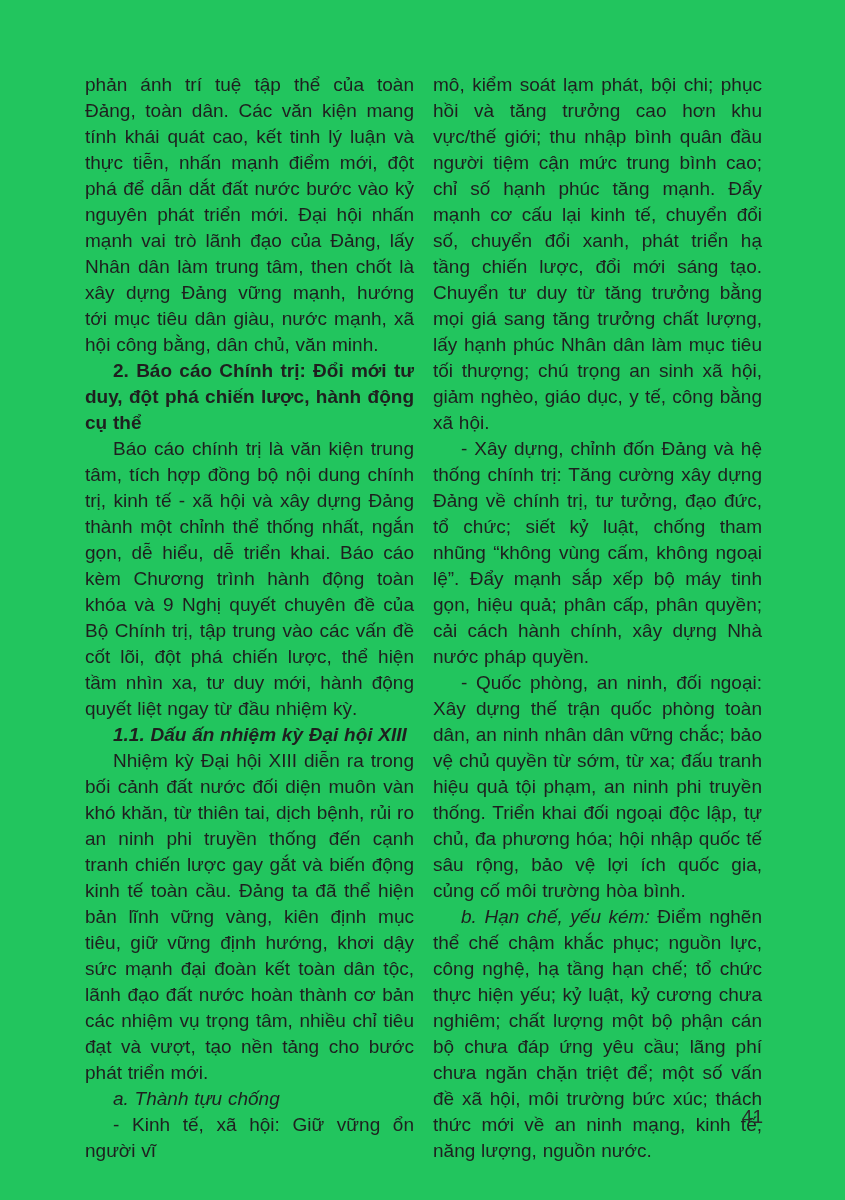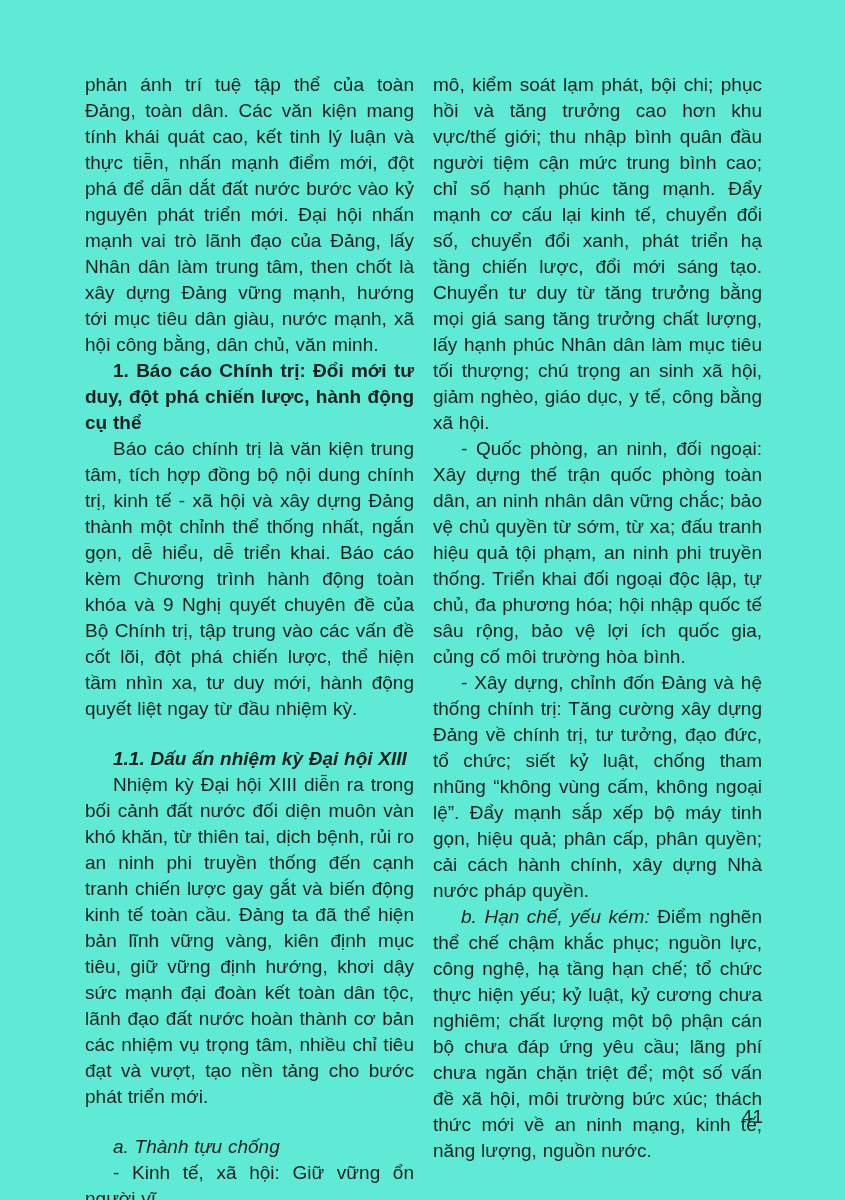--- a/index.html
+++ b/index.html
@@ -11,21 +11,21 @@
     width: 845px;
     height: 1200px;
     position: relative;
     font-family: "Liberation Sans", sans-serif;
     color: #1f1f1f;
     overflow: hidden;
   }
   .page {
     position: absolute;
     inset: 0;
-    background: #5eead4;
+    background: #22c55e;
   }
   .columns {
     position: absolute;
     top: 72px;
     left: 85px;
     right: 83px;
     display: flex;
     gap: 19px;
   }
   .col {
@@ -36,50 +36,50 @@
     margin: 0;
     font-size: 19px;
     line-height: 26px;
     text-align: justify;
     text-align-last: left;
     word-spacing: 0.5px;
   }
   .indent { text-indent: 28px; }
   .noindent { text-indent: 0; }
   .bold { font-weight: bold; }
-  .italic { font-style: italic; margin-top: 24px; }
+  .italic { font-style: italic; }
   .page-footer {
     position: absolute;
     top: 1104px;
     right: 82px;
     font-size: 19px;
     line-height: 26px;
     color: #2a2a2a;
   }
 </style>
 </head>
 <body>
 
 <div class="page">
   <div class="columns">
 
     <div class="col">
       <p class="p noindent">phản ánh trí tuệ tập thể của toàn Đảng, toàn dân. Các văn kiện mang tính khái quát cao, kết tinh lý luận và thực tiễn, nhấn mạnh điểm mới, đột phá để dẫn dắt đất nước bước vào kỷ nguyên phát triển mới. Đại hội nhấn mạnh vai trò lãnh đạo của Đảng, lấy Nhân dân làm trung tâm, then chốt là xây dựng Đảng vững mạnh, hướng tới mục tiêu dân giàu, nước mạnh, xã hội công bằng, dân chủ, văn minh.</p>
-      <p class="p indent bold">1. Báo cáo Chính trị: Đổi mới tư duy, đột phá chiến lược, hành động cụ thể</p>
+      <p class="p indent bold">2. Báo cáo Chính trị: Đổi mới tư duy, đột phá chiến lược, hành động cụ thể</p>
       <p class="p indent">Báo cáo chính trị là văn kiện trung tâm, tích hợp đồng bộ nội dung chính trị, kinh tế - xã hội và xây dựng Đảng thành một chỉnh thể thống nhất, ngắn gọn, dễ hiểu, dễ triển khai. Báo cáo kèm Chương trình hành động toàn khóa và 9 Nghị quyết chuyên đề của Bộ Chính trị, tập trung vào các vấn đề cốt lõi, đột phá chiến lược, thể hiện tầm nhìn xa, tư duy mới, hành động quyết liệt ngay từ đầu nhiệm kỳ.</p>
       <p class="p indent bold italic">1.1. Dấu ấn nhiệm kỳ Đại hội XIII</p>
       <p class="p indent">Nhiệm kỳ Đại hội XIII diễn ra trong bối cảnh đất nước đối diện muôn vàn khó khăn, từ thiên tai, dịch bệnh, rủi ro an ninh phi truyền thống đến cạnh tranh chiến lược gay gắt và biến động kinh tế toàn cầu. Đảng ta đã thể hiện bản lĩnh vững vàng, kiên định mục tiêu, giữ vững định hướng, khơi dậy sức mạnh đại đoàn kết toàn dân tộc, lãnh đạo đất nước hoàn thành cơ bản các nhiệm vụ trọng tâm, nhiều chỉ tiêu đạt và vượt, tạo nền tảng cho bước phát triển mới.</p>
       <p class="p indent italic">a. Thành tựu chống</p>
       <p class="p indent">- Kinh tế, xã hội: Giữ vững ổn người vĩ</p>
     </div>
 
     <div class="col">
       <p class="p noindent">mô, kiểm soát lạm phát, bội chi; phục hồi và tăng trưởng cao hơn khu vực/thế giới; thu nhập bình quân đầu người tiệm cận mức trung bình cao; chỉ số hạnh phúc tăng mạnh. Đẩy mạnh cơ cấu lại kinh tế, chuyển đổi số, chuyển đổi xanh, phát triển hạ tầng chiến lược, đổi mới sáng tạo. Chuyển tư duy từ tăng trưởng bằng mọi giá sang tăng trưởng chất lượng, lấy hạnh phúc Nhân dân làm mục tiêu tối thượng; chú trọng an sinh xã hội, giảm nghèo, giáo dục, y tế, công bằng xã hội.</p>
+      <p class="p indent">- Xây dựng, chỉnh đốn Đảng và hệ thống chính trị: Tăng cường xây dựng Đảng về chính trị, tư tưởng, đạo đức, tổ chức; siết kỷ luật, chống tham nhũng “không vùng cấm, không ngoại lệ”. Đẩy mạnh sắp xếp bộ máy tinh gọn, hiệu quả; phân cấp, phân quyền; cải cách hành chính, xây dựng Nhà nước pháp quyền.</p>
       <p class="p indent">- Quốc phòng, an ninh, đối ngoại: Xây dựng thế trận quốc phòng toàn dân, an ninh nhân dân vững chắc; bảo vệ chủ quyền từ sớm, từ xa; đấu tranh hiệu quả tội phạm, an ninh phi truyền thống. Triển khai đối ngoại độc lập, tự chủ, đa phương hóa; hội nhập quốc tế sâu rộng, bảo vệ lợi ích quốc gia, củng cố môi trường hòa bình.</p>
-      <p class="p indent">- Xây dựng, chỉnh đốn Đảng và hệ thống chính trị: Tăng cường xây dựng Đảng về chính trị, tư tưởng, đạo đức, tổ chức; siết kỷ luật, chống tham nhũng “không vùng cấm, không ngoại lệ”. Đẩy mạnh sắp xếp bộ máy tinh gọn, hiệu quả; phân cấp, phân quyền; cải cách hành chính, xây dựng Nhà nước pháp quyền.</p>
       <p class="p indent"><span class="italic">b. Hạn chế, yếu kém:</span><span> Điểm nghẽn thể chế chậm khắc phục; nguồn lực, công nghệ, hạ tầng hạn chế; tổ chức thực hiện yếu; kỷ luật, kỷ cương chưa nghiêm; chất lượng một bộ phận cán bộ chưa đáp ứng yêu cầu; lãng phí chưa ngăn chặn triệt để; một số vấn đề xã hội, môi trường bức xúc; thách thức mới về an ninh mạng, kinh tế, năng lượng, nguồn nước.</span></p>
     </div>
 
   </div>
 
   <div class="page-footer">
     <span>41</span>
   </div>
 </div>
 

